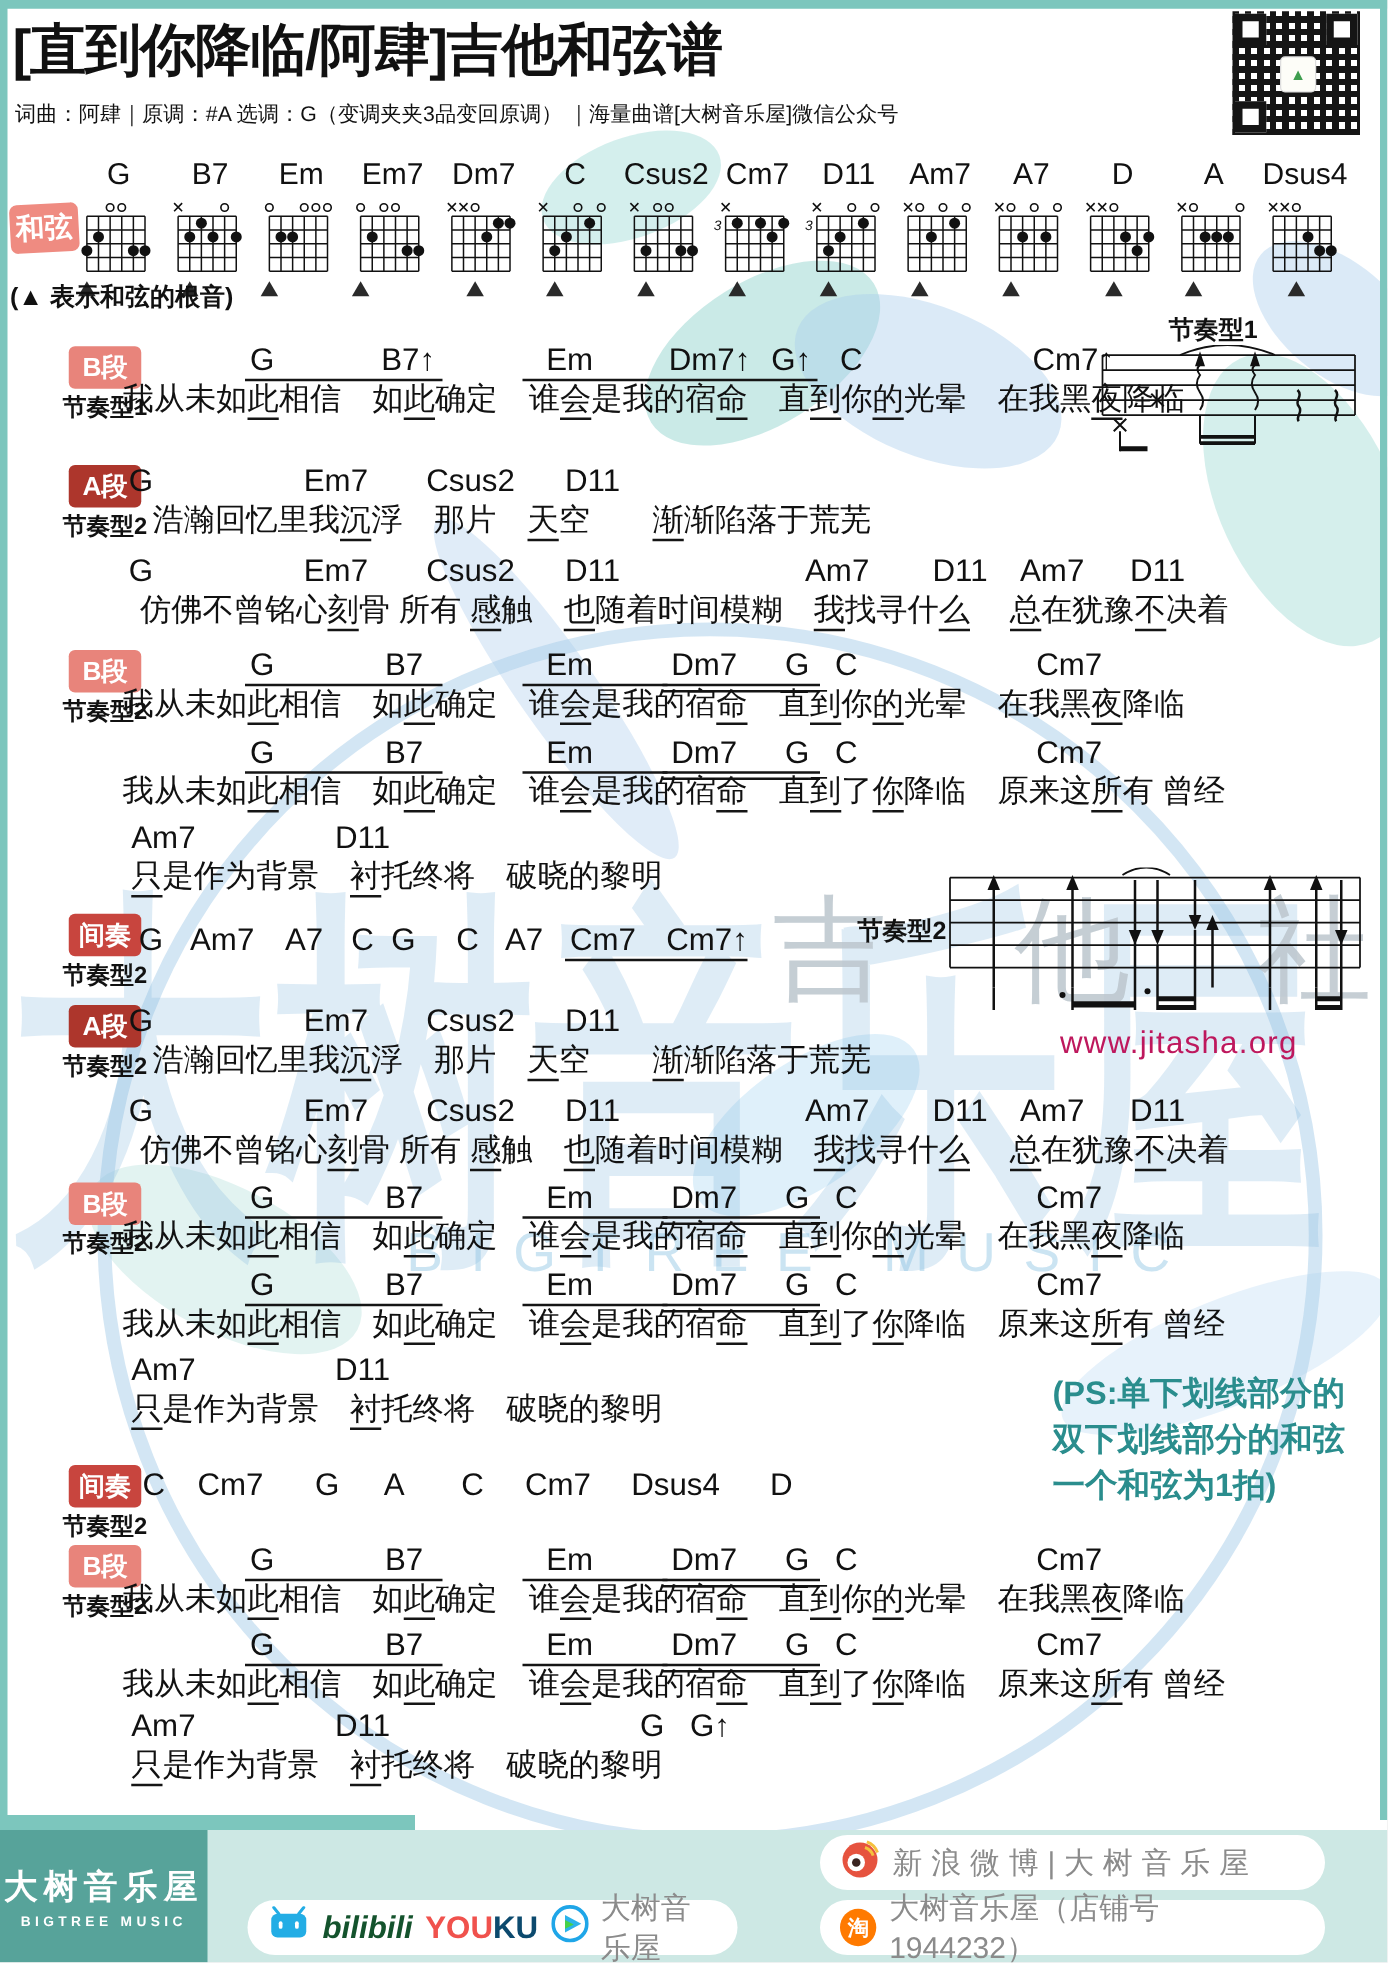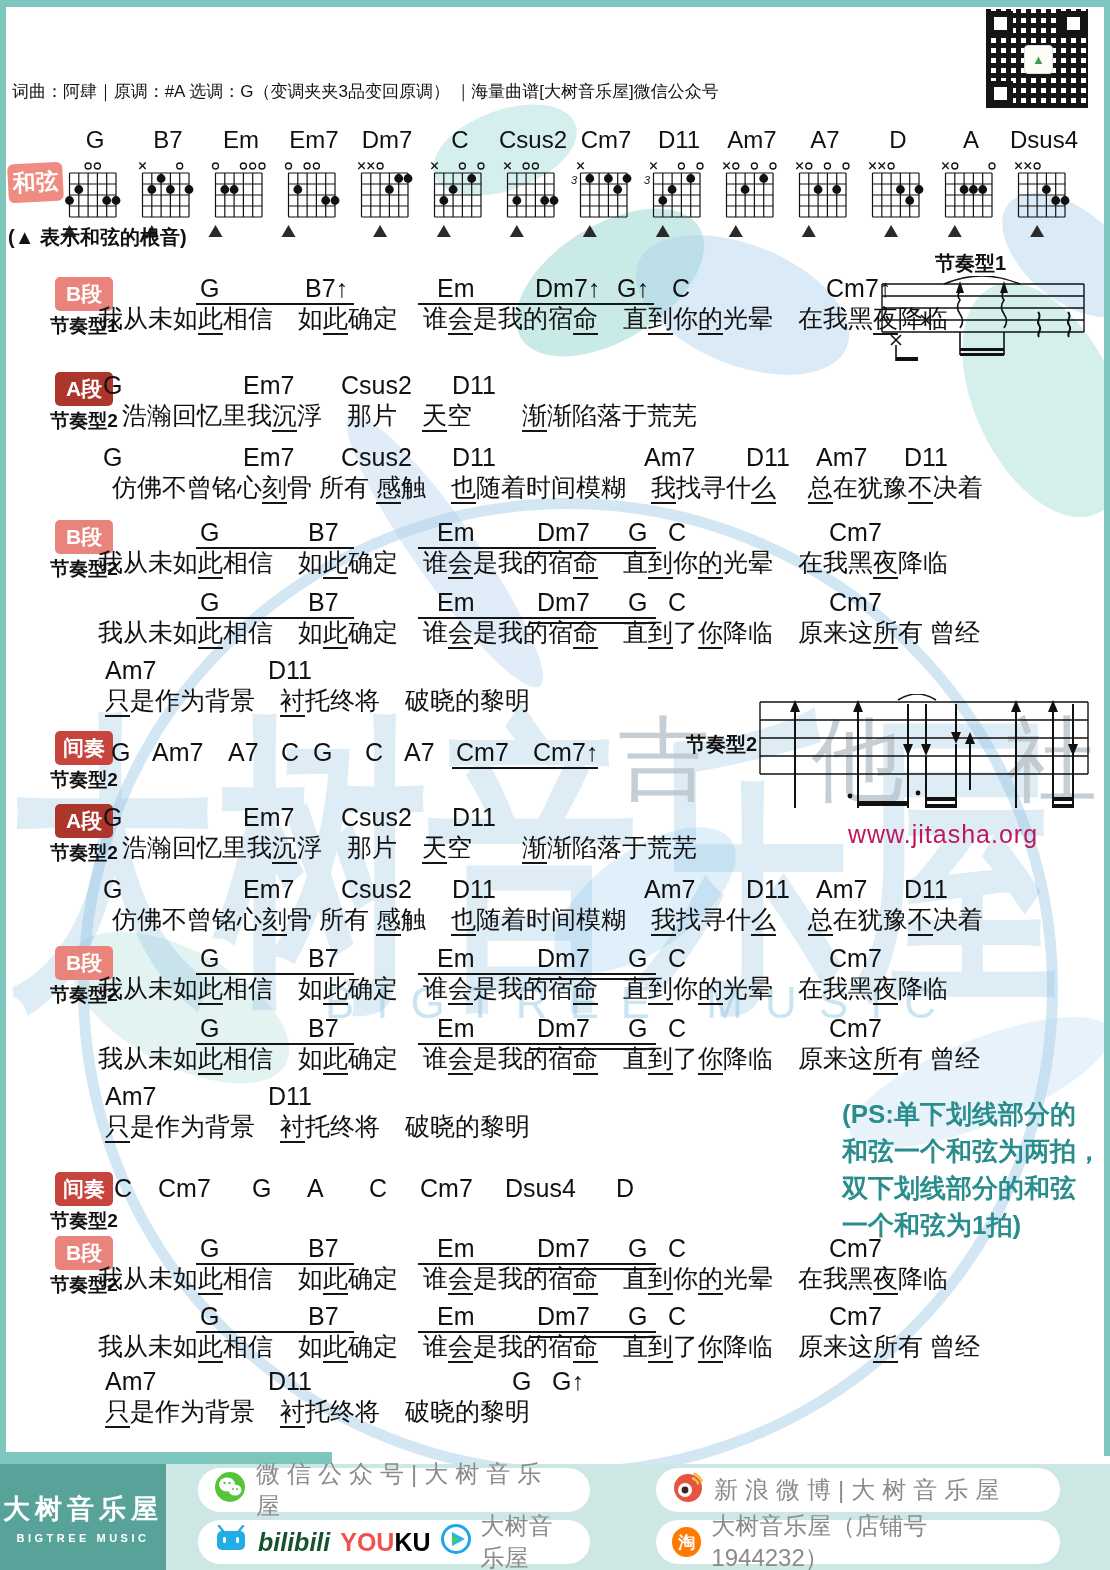--- a/index.html
+++ b/index.html
@@ -62,21 +62,21 @@
   .footer{position:absolute;left:0;top:1464px;width:1110px;height:106px;background:#cde8e4;z-index:6;}
   .fbrand{position:absolute;left:0;top:0;width:166px;height:106px;background:#57a39a;color:#fff;
           display:flex;flex-direction:column;align-items:center;justify-content:center;}
   .fb-name{font-size:27px;font-weight:700;letter-spacing:5px;}
   .fb-sub{font-size:11px;font-weight:700;letter-spacing:3.5px;margin-top:5px;}
   .pill{position:absolute;height:44px;background:#fff;border-radius:24px;display:flex;align-items:center;
         padding:0 16px;color:#8b8b8b;font-size:24px;gap:10px;box-sizing:border-box;}
   .pill .sp{letter-spacing:7px;}
   .bili-txt{color:#14532d;font-weight:800;font-size:25px;font-style:italic;}
   .youku-you{color:#f0524d;font-weight:800;font-size:25px;}
-  .youku-ku{color:#000000;font-weight:800;font-size:25px;}
+  .youku-ku{color:#0c4a6e;font-weight:800;font-size:25px;}
 </style>
 </head>
 <body>
 
 <div class="page">
 
   <div class="wm" style="left:0;top:0;width:1110px;height:1570px;">
     <div class="wm-el" style="left:430px;top:110px;width:150px;height:80px;background:rgba(160,220,215,.45);transform:rotate(-20deg);"></div>
     <div class="wm-el" style="left:505px;top:225px;width:210px;height:115px;background:rgba(150,214,208,.5);transform:rotate(-32deg);"></div>
     <div class="wm-el" style="left:630px;top:245px;width:225px;height:120px;background:rgba(170,205,235,.42);transform:rotate(22deg);"></div>
@@ -90,20 +90,21 @@
     <div class="wm-big">大树音乐屋</div>
     <div class="wm-bigen">BIGTREE MUSIC</div>
     <div class="wm-site">吉 他 社</div>
     <div class="wm-url">www.jitasha.org</div>
   </div>
 
   <div class="edge-top"></div>
   <div class="edge-left"></div>
   <div class="edge-right"></div>
 
+  <div class="title">[直到你降临/阿肆]吉他和弦谱</div>
   <div class="subtitle">词曲：阿肆｜原调：#A 选调：G（变调夹夹3品变回原调） ｜海量曲谱[大树音乐屋]微信公众号</div>
   <div class="qr">
     <div class="qr-f" style="left:2px;top:2px;"></div>
     <div class="qr-f" style="right:2px;top:2px;"></div>
     <div class="qr-f" style="left:2px;bottom:2px;"></div>
     <div class="qr-logo">▲</div>
   </div>
 
   <div class="hx-badge">和弦</div>
   <div id="chord-row">
@@ -649,44 +650,29 @@
       <rect x="168" y="103" width="30" height="4" fill="#111"></rect>
       <rect x="168" y="110" width="30" height="4" fill="#111"></rect>
       <circle cx="160" cy="99" r="2.4" fill="#111"></circle>
       <rect x="295" y="103" width="20" height="4" fill="#111"></rect>
       <rect x="295" y="110" width="20" height="4" fill="#111"></rect>
     </svg>
   </div>
 
   <div class="ps">
     <div>(PS:单下划线部分的</div>
-    <div>和弦一个和弦为两拍，</div>
     <div>双下划线部分的和弦</div>
     <div>一个和弦为1拍)</div>
   </div>
 
   <div class="pre-strip"></div>
   <div class="footer">
     <div class="fbrand">
       <div class="fb-name">大树音乐屋</div>
       <div class="fb-sub">BIGTREE MUSIC</div>
-    </div>
-    <div class="pill" style="left:198px;top:4px;width:392px;">
-      <span>
-        <svg width="32" height="32" viewBox="0 0 32 32">
-            <circle cx="16" cy="16" r="15" fill="#55c53a"></circle>
-        <ellipse cx="13" cy="13.5" rx="8" ry="7" fill="#fff"></ellipse>
-            <ellipse cx="21" cy="19" rx="6.5" ry="5.6" fill="#fff"></ellipse>
-        <circle cx="10.5" cy="12" r="1.2" fill="#55c53a"></circle>
-            <circle cx="15.5" cy="12" r="1.2" fill="#55c53a"></circle>
-        <circle cx="19" cy="18" r="1" fill="#55c53a"></circle>
-            <circle cx="23" cy="18" r="1" fill="#55c53a"></circle>
-          </svg>
-      </span>
-      <span class="sp">微信公众号|大树音乐屋</span>
     </div>
     <div class="pill" style="left:656px;top:4px;width:404px;">
       <span>
         <svg width="32" height="32" viewBox="0 0 32 32">
             <circle cx="16" cy="17" r="14" fill="#e6533f"></circle>
         <circle cx="13" cy="19" r="7" fill="#fff"></circle>
             <circle cx="13" cy="19" r="3.4" fill="#3a2420"></circle>
         <path d="M20,7 a10,10 0 0 1 6.5,6.5" stroke="#f5c13d" stroke-width="2.4" fill="none"></path>
         <path d="M21.5,2.5 a14,14 0 0 1 8.5,8.5" stroke="#f5c13d" stroke-width="2.4" fill="none"></path>
           </svg>

